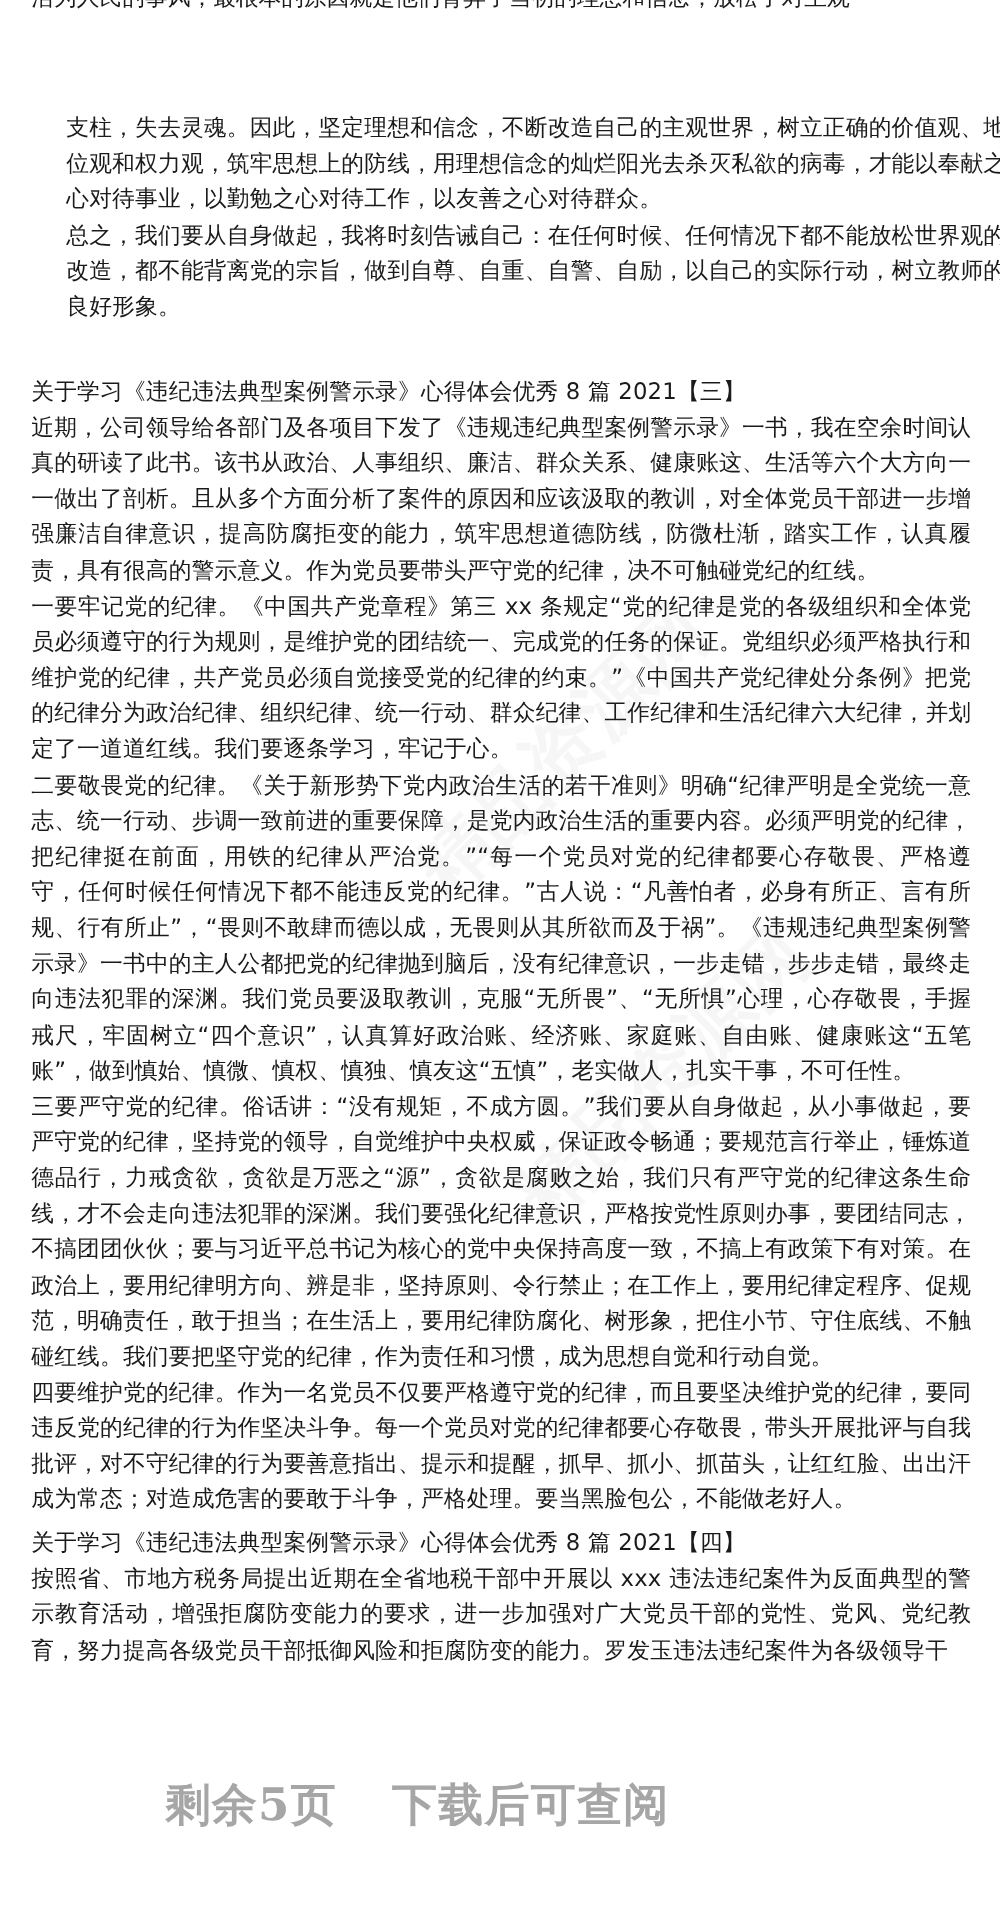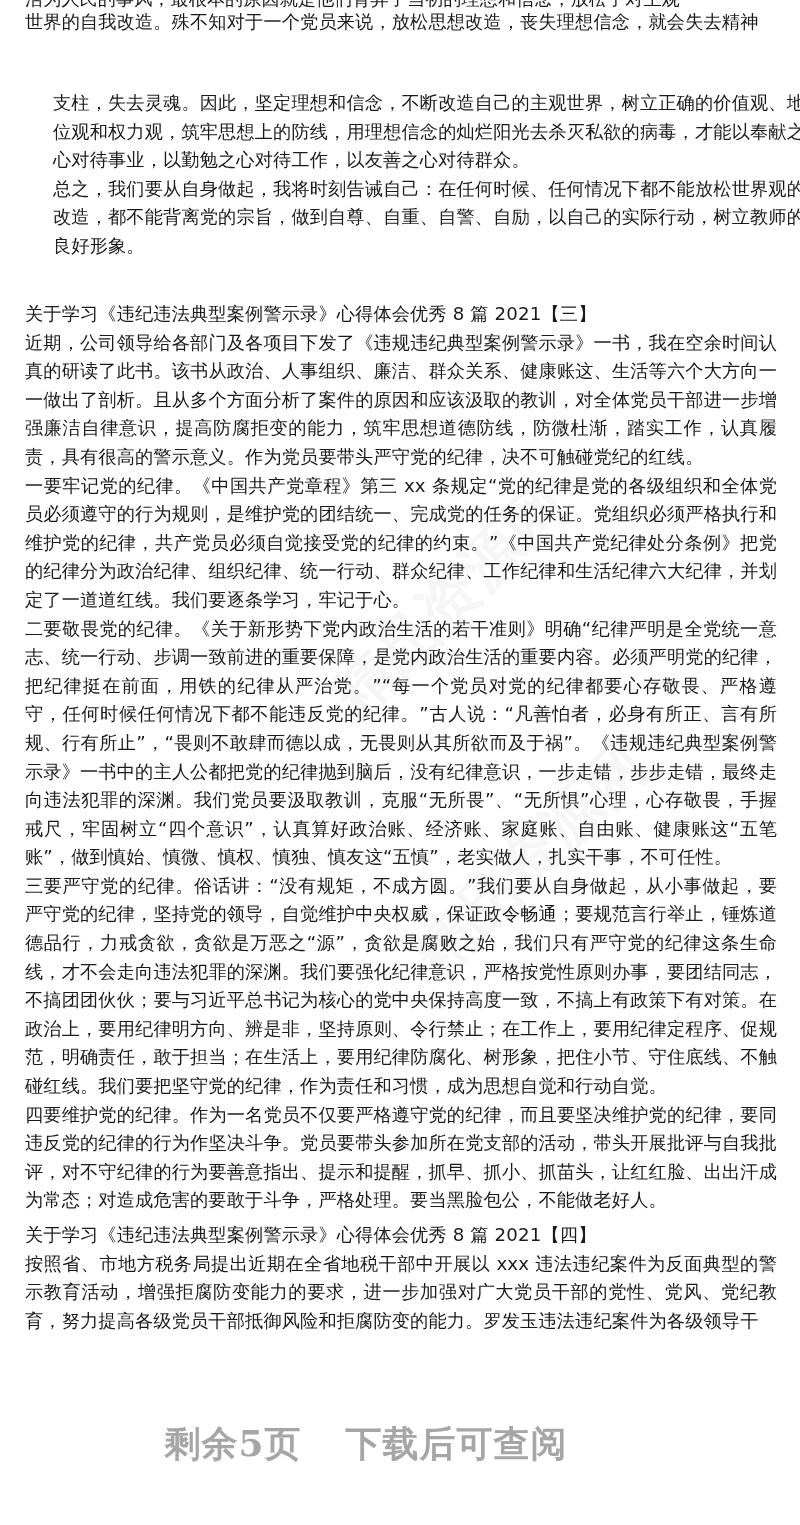--- a/index.html
+++ b/index.html
@@ -7,52 +7,49 @@
          font-family: "DejaVu Sans", "Liberation Sans", sans-serif; color: #1a1a1a; }
   .page { position: absolute; left: 0; top: 0; width: 800px; height: 1525px; }
   .block { position: absolute; left: 25px; width: 752px; font-size: 18.2px; line-height: 28.6px;
            letter-spacing: 0.15px; text-align: justify; text-align-last: left; }
   .block p { margin: 0; }
   .cut-line { position: absolute; left: 25px; top: -15px; width: 752px; font-size: 18.2px;
               line-height: 28.6px; white-space: nowrap; overflow: hidden; color: #1a1a1a; }
   .heading { margin: 0; font-weight: normal; font-size: 18.2px; }
   .footer { position: absolute; left: 0; top: 1420px; width: 668px; text-align: center;
             font-family: "DejaVu Serif", "Liberation Serif", serif; font-weight: bold;
-            font-size: 36px; color: #a6a6a6; letter-spacing: 1px; padding-left: 32px; }
+            font-size: 36px; color: #a6a6a6; letter-spacing: 1px; }
   .footer span { display: inline-block; }
   .footer .gap { width: 44px; }
   .watermark { position: absolute; color: rgba(0,0,0,0.035); font-size: 60px; transform: rotate(-45deg);
                font-weight: bold; pointer-events: none; white-space: nowrap; }
 </style>
 </head>
 <body>
 
 <div class="page">
 
   <div class="watermark" style="left:300px; top:560px;">精品资源网</div>
   <div class="watermark" style="left:380px; top:820px;">精品资源网</div>
 
   <div class="cut-line">活为人民的事风，最根本的原因就是他们背弃了当初的理想和信念，放松了对主观</div>
 
-  <div class="block" style="top:8px;">
-    <p>世界的自我改造。殊不知对于一个党员来说，放松思想改造，丧失理想信念，就会失去精神</p>
-  </div>
 
   <div class="block" style="top:89px;margin-left:28px;">
     <p>支柱，失去灵魂。因此，坚定理想和信念，不断改造自己的主观世界，树立正确的价值观、地位观和权力观，筑牢思想上的防线，用理想信念的灿烂阳光去杀灭私欲的病毒，才能以奉献之心对待事业，以勤勉之心对待工作，以友善之心对待群众。</p>
     <p>总之，我们要从自身做起，我将时刻告诫自己：在任何时候、任何情况下都不能放松世界观的改造，都不能背离党的宗旨，做到自尊、自重、自警、自励，以自己的实际行动，树立教师的良好形象。</p>
   </div>
 
   <div class="block" style="top:300px;">
     <h2 class="heading">关于学习《违纪违法典型案例警示录》心得体会优秀 8 篇 2021【三】</h2>
     <p>近期，公司领导给各部门及各项目下发了《违规违纪典型案例警示录》一书，我在空余时间认真的研读了此书。该书从政治、人事组织、廉洁、群众关系、健康账这、生活等六个大方向一一做出了剖析。且从多个方面分析了案件的原因和应该汲取的教训，对全体党员干部进一步增强廉洁自律意识，提高防腐拒变的能力，筑牢思想道德防线，防微杜渐，踏实工作，认真履责，具有很高的警示意义。作为党员要带头严守党的纪律，决不可触碰党纪的红线。</p>
     <p>一要牢记党的纪律。《中国共产党章程》第三 xx 条规定“党的纪律是党的各级组织和全体党员必须遵守的行为规则，是维护党的团结统一、完成党的任务的保证。党组织必须严格执行和维护党的纪律，共产党员必须自觉接受党的纪律的约束。”《中国共产党纪律处分条例》把党的纪律分为政治纪律、组织纪律、统一行动、群众纪律、工作纪律和生活纪律六大纪律，并划定了一道道红线。我们要逐条学习，牢记于心。</p>
     <p>二要敬畏党的纪律。《关于新形势下党内政治生活的若干准则》明确“纪律严明是全党统一意志、统一行动、步调一致前进的重要保障，是党内政治生活的重要内容。必须严明党的纪律，把纪律挺在前面，用铁的纪律从严治党。”“每一个党员对党的纪律都要心存敬畏、严格遵守，任何时候任何情况下都不能违反党的纪律。”古人说：“凡善怕者，必身有所正、言有所规、行有所止”，“畏则不敢肆而德以成，无畏则从其所欲而及于祸”。《违规违纪典型案例警示录》一书中的主人公都把党的纪律抛到脑后，没有纪律意识，一步走错，步步走错，最终走向违法犯罪的深渊。我们党员要汲取教训，克服“无所畏”、“无所惧”心理，心存敬畏，手握戒尺，牢固树立“四个意识”，认真算好政治账、经济账、家庭账、自由账、健康账这“五笔账”，做到慎始、慎微、慎权、慎独、慎友这“五慎”，老实做人，扎实干事，不可任性。</p>
     <p>三要严守党的纪律。俗话讲：“没有规矩，不成方圆。”我们要从自身做起，从小事做起，要严守党的纪律，坚持党的领导，自觉维护中央权威，保证政令畅通；要规范言行举止，锤炼道德品行，力戒贪欲，贪欲是万恶之“源”，贪欲是腐败之始，我们只有严守党的纪律这条生命线，才不会走向违法犯罪的深渊。我们要强化纪律意识，严格按党性原则办事，要团结同志，不搞团团伙伙；要与习近平总书记为核心的党中央保持高度一致，不搞上有政策下有对策。在政治上，要用纪律明方向、辨是非，坚持原则、令行禁止；在工作上，要用纪律定程序、促规范，明确责任，敢于担当；在生活上，要用纪律防腐化、树形象，把住小节、守住底线、不触碰红线。我们要把坚守党的纪律，作为责任和习惯，成为思想自觉和行动自觉。</p>
-    <p>四要维护党的纪律。作为一名党员不仅要严格遵守党的纪律，而且要坚决维护党的纪律，要同违反党的纪律的行为作坚决斗争。党员要带头参加所在党支部的活动，带头开展批评与自我批评，对不守纪律的行为要善意指出、提示和提醒，抓早、抓小、抓苗头，让红红脸、出出汗成为常态；对造成危害的要敢于斗争，严格处理。要当黑脸包公，不能做老好人。</p>
+    <p>四要维护党的纪律。作为一名党员不仅要严格遵守党的纪律，而且要坚决维护党的纪律，要同违反党的纪律的行为作坚决斗争。每一个党员对党的纪律都要心存敬畏，带头开展批评与自我批评，对不守纪律的行为要善意指出、提示和提醒，抓早、抓小、抓苗头，让红红脸、出出汗成为常态；对造成危害的要敢于斗争，严格处理。要当黑脸包公，不能做老好人。</p>
   </div>
 
   <div class="block" style="top:1221px;">
     <h2 class="heading">关于学习《违纪违法典型案例警示录》心得体会优秀 8 篇 2021【四】</h2>
     <p>按照省、市地方税务局提出近期在全省地税干部中开展以 xxx 违法违纪案件为反面典型的警示教育活动，增强拒腐防变能力的要求，进一步加强对广大党员干部的党性、党风、党纪教育，努力提高各级党员干部抵御风险和拒腐防变的能力。罗发玉违法违纪案件为各级领导干</p>
   </div>
 
   <div class="footer">
     <span>剩余5页</span><span class="gap"></span><span>下载后可查阅</span>
   </div>

